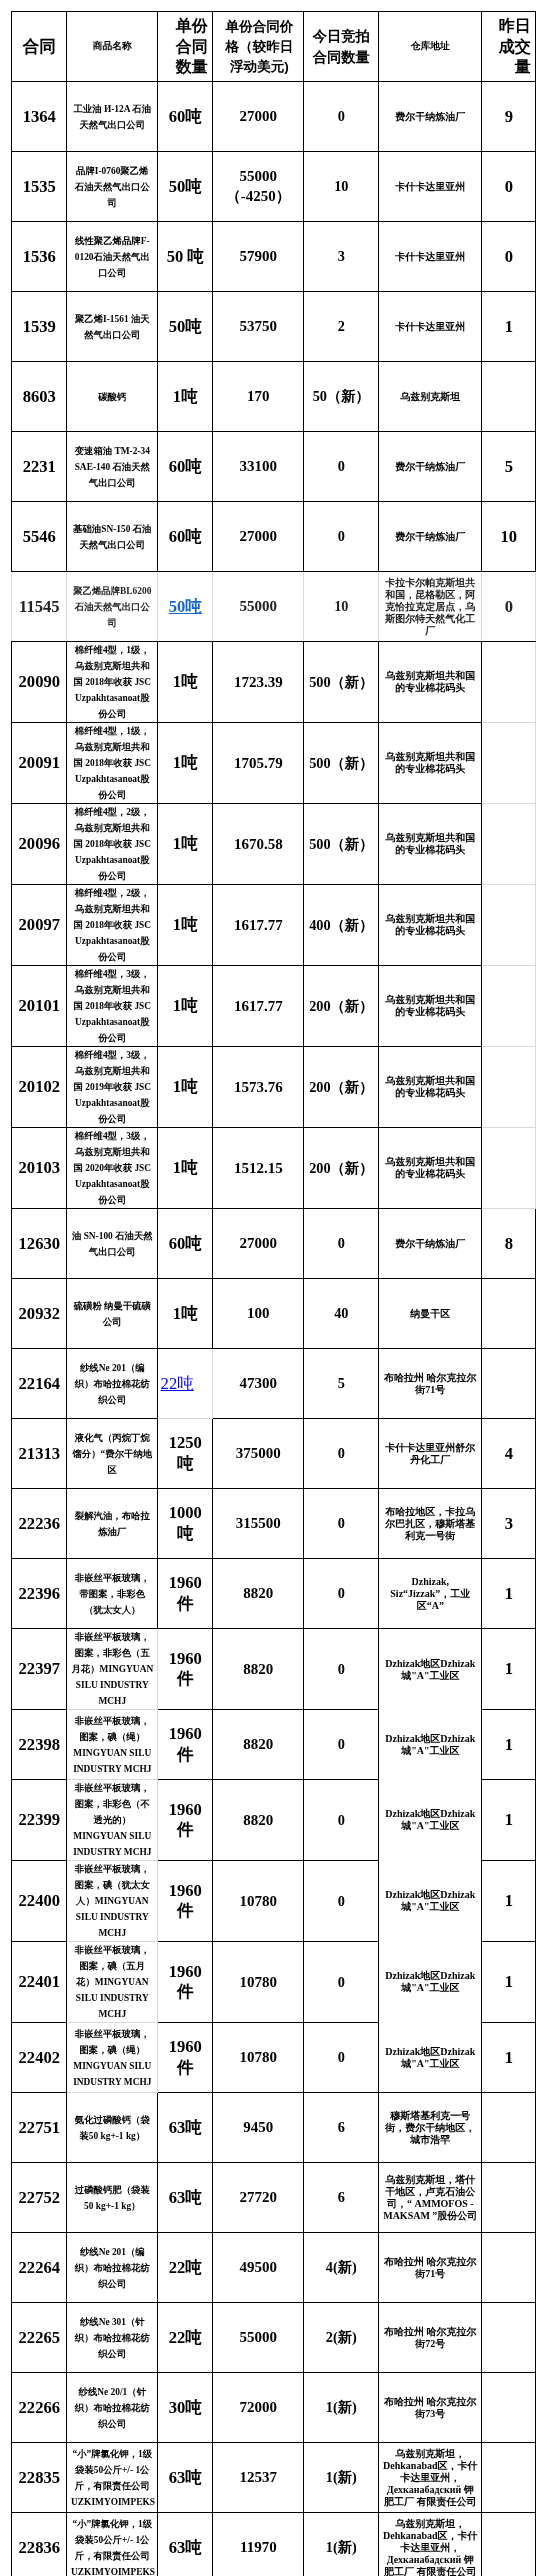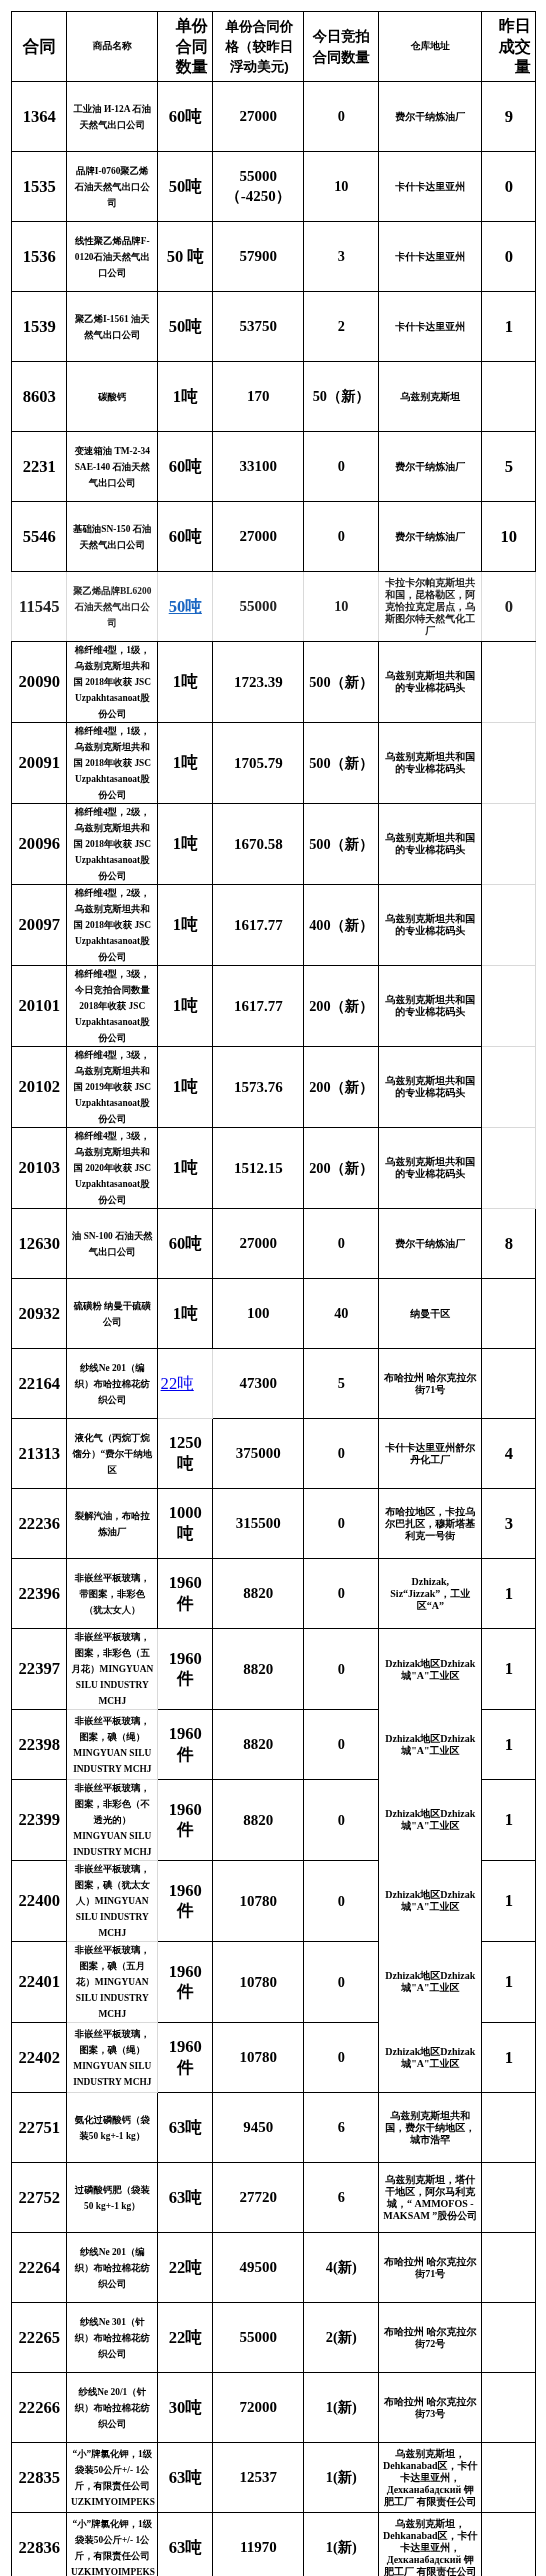--- a/index.html
+++ b/index.html
@@ -163,21 +163,21 @@
       <td class="c-id">20097</td>
       <td class="c-prod">棉纤维4型，2级，乌兹别克斯坦共和国 2018年收获 JSC Uzpakhtasanoat股份公司</td>
       <td class="c-qty">1吨</td>
       <td class="c-price">1617.77</td>
       <td class="c-today">400（新）</td>
       <td class="c-addr">乌兹别克斯坦共和国的专业棉花码头</td>
       <td class="c-vol g"></td>
     </tr>
     <tr>
       <td class="c-id">20101</td>
-      <td class="c-prod">棉纤维4型，3级，今日竞拍合同数量 2018年收获 JSC Uzpakhtasanoat股份公司</td>
+      <td class="c-prod">棉纤维4型，3级，乌兹别克斯坦共和国 2018年收获 JSC Uzpakhtasanoat股份公司</td>
       <td class="c-qty">1吨</td>
       <td class="c-price">1617.77</td>
       <td class="c-today">200（新）</td>
       <td class="c-addr">乌兹别克斯坦共和国的专业棉花码头</td>
       <td class="c-vol g"></td>
     </tr>
     <tr>
       <td class="c-id">20102</td>
       <td class="c-prod">棉纤维4型，3级，乌兹别克斯坦共和国 2019年收获 JSC Uzpakhtasanoat股份公司</td>
       <td class="c-qty">1吨</td>
@@ -302,30 +302,30 @@
       <td class="c-today">0</td>
       <td class="c-addr">Dzhizak地区Dzhizak城"A"工业区</td>
       <td class="c-vol">1</td>
     </tr>
     <tr>
       <td class="c-id">22751</td>
       <td class="c-prod">氨化过磷酸钙（袋装50 kg+-1 kg）</td>
       <td class="c-qty">63吨</td>
       <td class="c-price">9450</td>
       <td class="c-today">6</td>
-      <td class="c-addr">乌兹别克斯坦共和国，费尔干纳地区，城市浩罕</td>
+      <td class="c-addr">穆斯塔基利克一号街，费尔干纳地区，城市浩罕</td>
       <td class="c-vol"></td>
     </tr>
     <tr>
       <td class="c-id">22752</td>
       <td class="c-prod">过磷酸钙肥（袋装50 kg+-1 kg）</td>
       <td class="c-qty">63吨</td>
       <td class="c-price">27720</td>
       <td class="c-today">6</td>
-      <td class="c-addr">乌兹别克斯坦，塔什干地区，阿尔马利克城，“ AMMOFOS - MAKSAM ”股份公司</td>
+      <td class="c-addr">乌兹别克斯坦，塔什干地区，卢克石油公司，“ AMMOFOS - MAKSAM ”股份公司</td>
       <td class="c-vol"></td>
     </tr>
     <tr>
       <td class="c-id">22264</td>
       <td class="c-prod">纱线Ne 201（编织）布哈拉棉花纺织公司</td>
       <td class="c-qty">22吨</td>
       <td class="c-price">49500</td>
       <td class="c-today">4(新)</td>
       <td class="c-addr">布哈拉州 哈尔克拉尔街71号</td>
       <td class="c-vol"></td>

